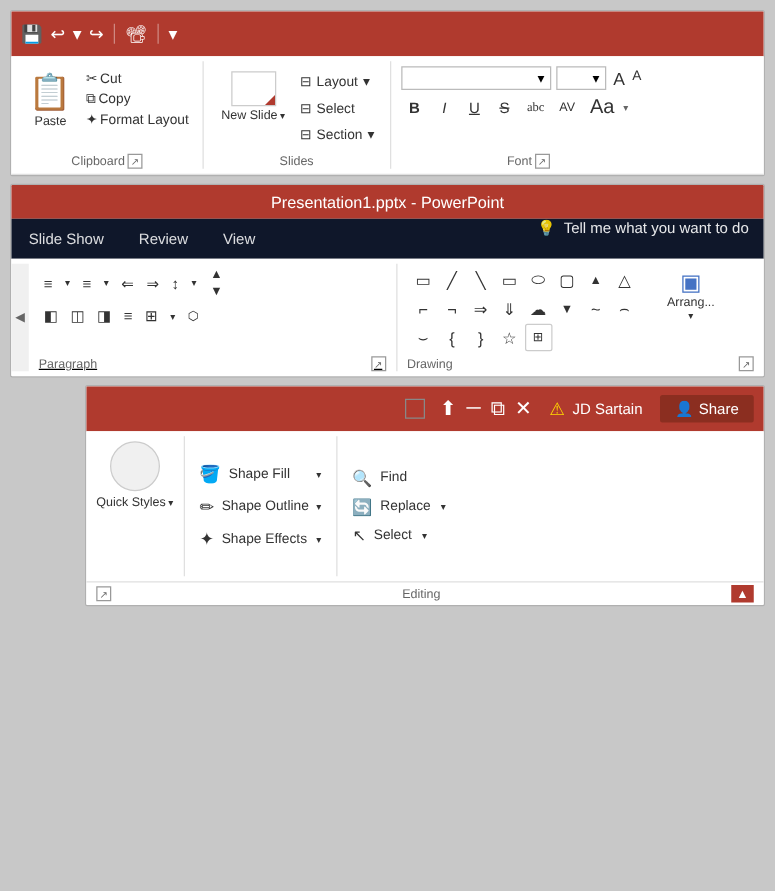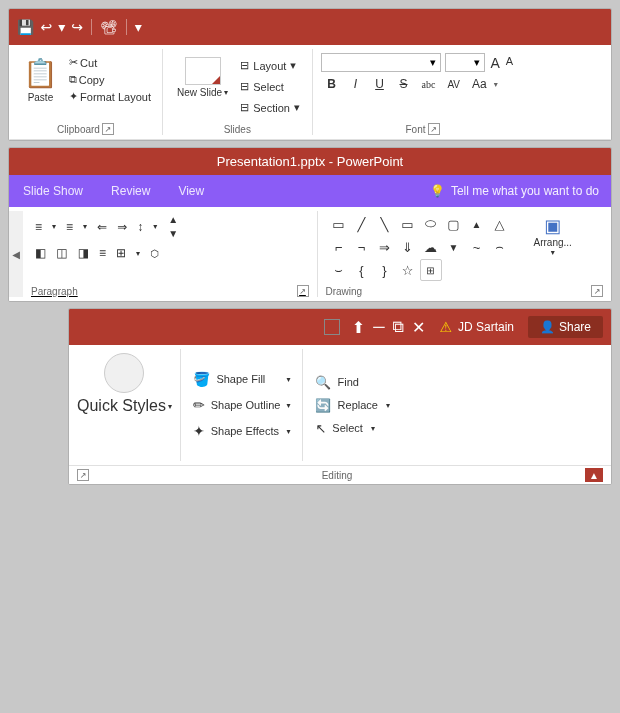--- a/index.html
+++ b/index.html
@@ -245,23 +245,23 @@
     .title-bar2 {
       background: #b03a2e;
       color: white;
       text-align: center;
       padding: 6px;
       font-size: 13px;
       font-weight: 400;
     }
 
     .ribbon-tabs2 {
-      background: #8b5cf6;
-      display: flex;
-      align-items: center;
+      background: #0f172a;
+      display: flex;
+      align-items: flex-start;
       height: 32px;
     }
     .ribbon-tab2 {
       color: rgba(255,255,255,0.85);
       padding: 6px 14px;
       font-size: 12px;
       cursor: pointer;
       height: 32px;
       display: flex;
       align-items: center;
@@ -443,21 +443,21 @@
     }
     .qs-preview {
       width: 40px;
       height: 40px;
       background: #f0f0f0;
       border: 1px solid #ccc;
       border-radius: 50%;
       margin-bottom: 4px;
     }
     .qs-label {
-      font-size: 16px;
+      font-size: 10px;
       color: #333;
       text-align: center;
     }
     .qs-arrow { font-size: 8px; color: #333; }
 
     
     .shape-opts-group {
       display: flex;
       flex-direction: column;
       padding: 4px 8px;
@@ -615,21 +615,21 @@
               <span class="font-size-btn" style="font-size:11px;">A</span>
             </div>
           </div>
           <div class="font-format-row">
             <span class="fmt-btn bold">B</span>
             <span class="fmt-btn italic">I</span>
             <span class="fmt-btn underline">U</span>
             <span class="fmt-btn strikethrough">S</span>
             <span class="fmt-btn" style="font-size:10px;font-family:Liberation Serif, serif;">abc</span>
             <span class="fmt-btn" style="font-size:10px;">AV</span>
-            <span class="fmt-btn" style="font-size:12px;">Aa</span>
+            <span class="fmt-btn" style="font-size:16px;">Aa</span>
             <span style="font-size:8px;color:#666;">▾</span>
           </div>
         </div>
       </div>
       <div class="ribbon-group-label">
         <span>Font</span>
         <div class="expand-icon">↗</div>
       </div>
     </div>
   </div>

